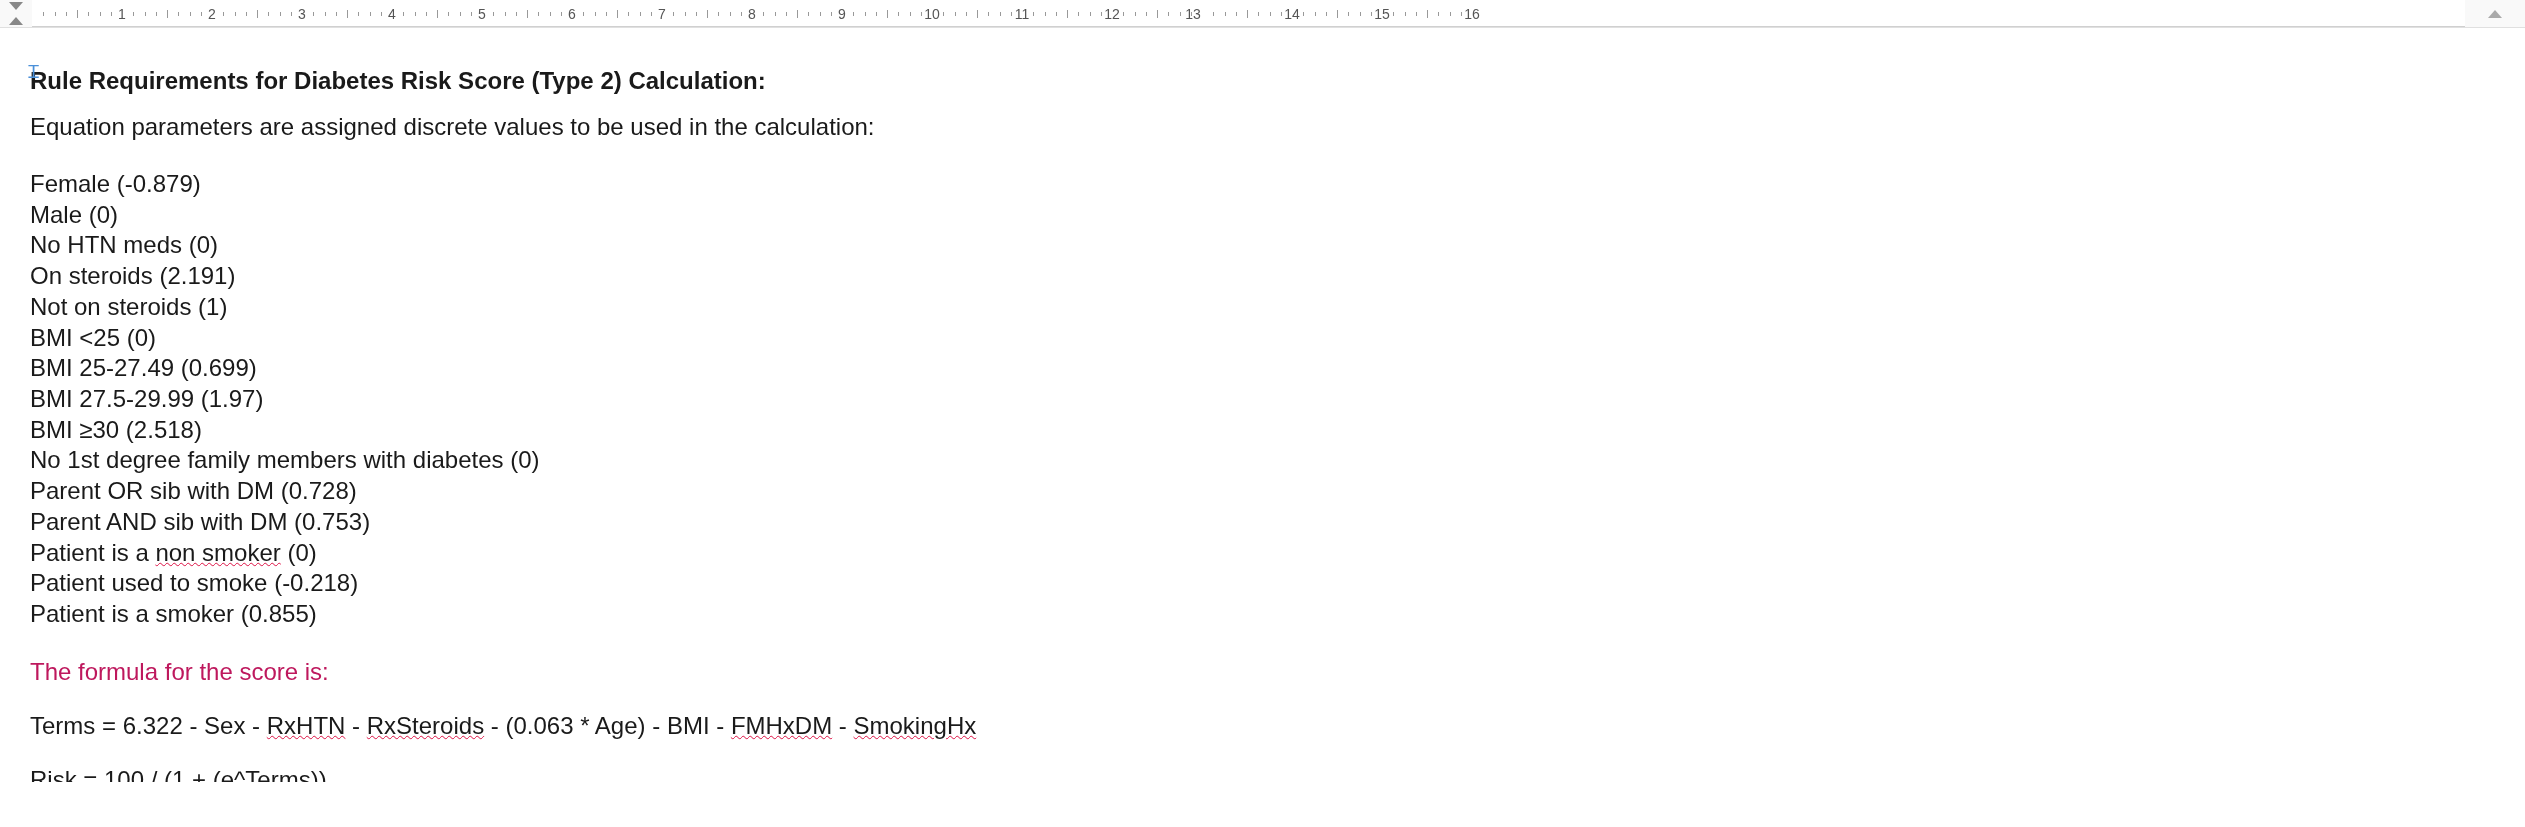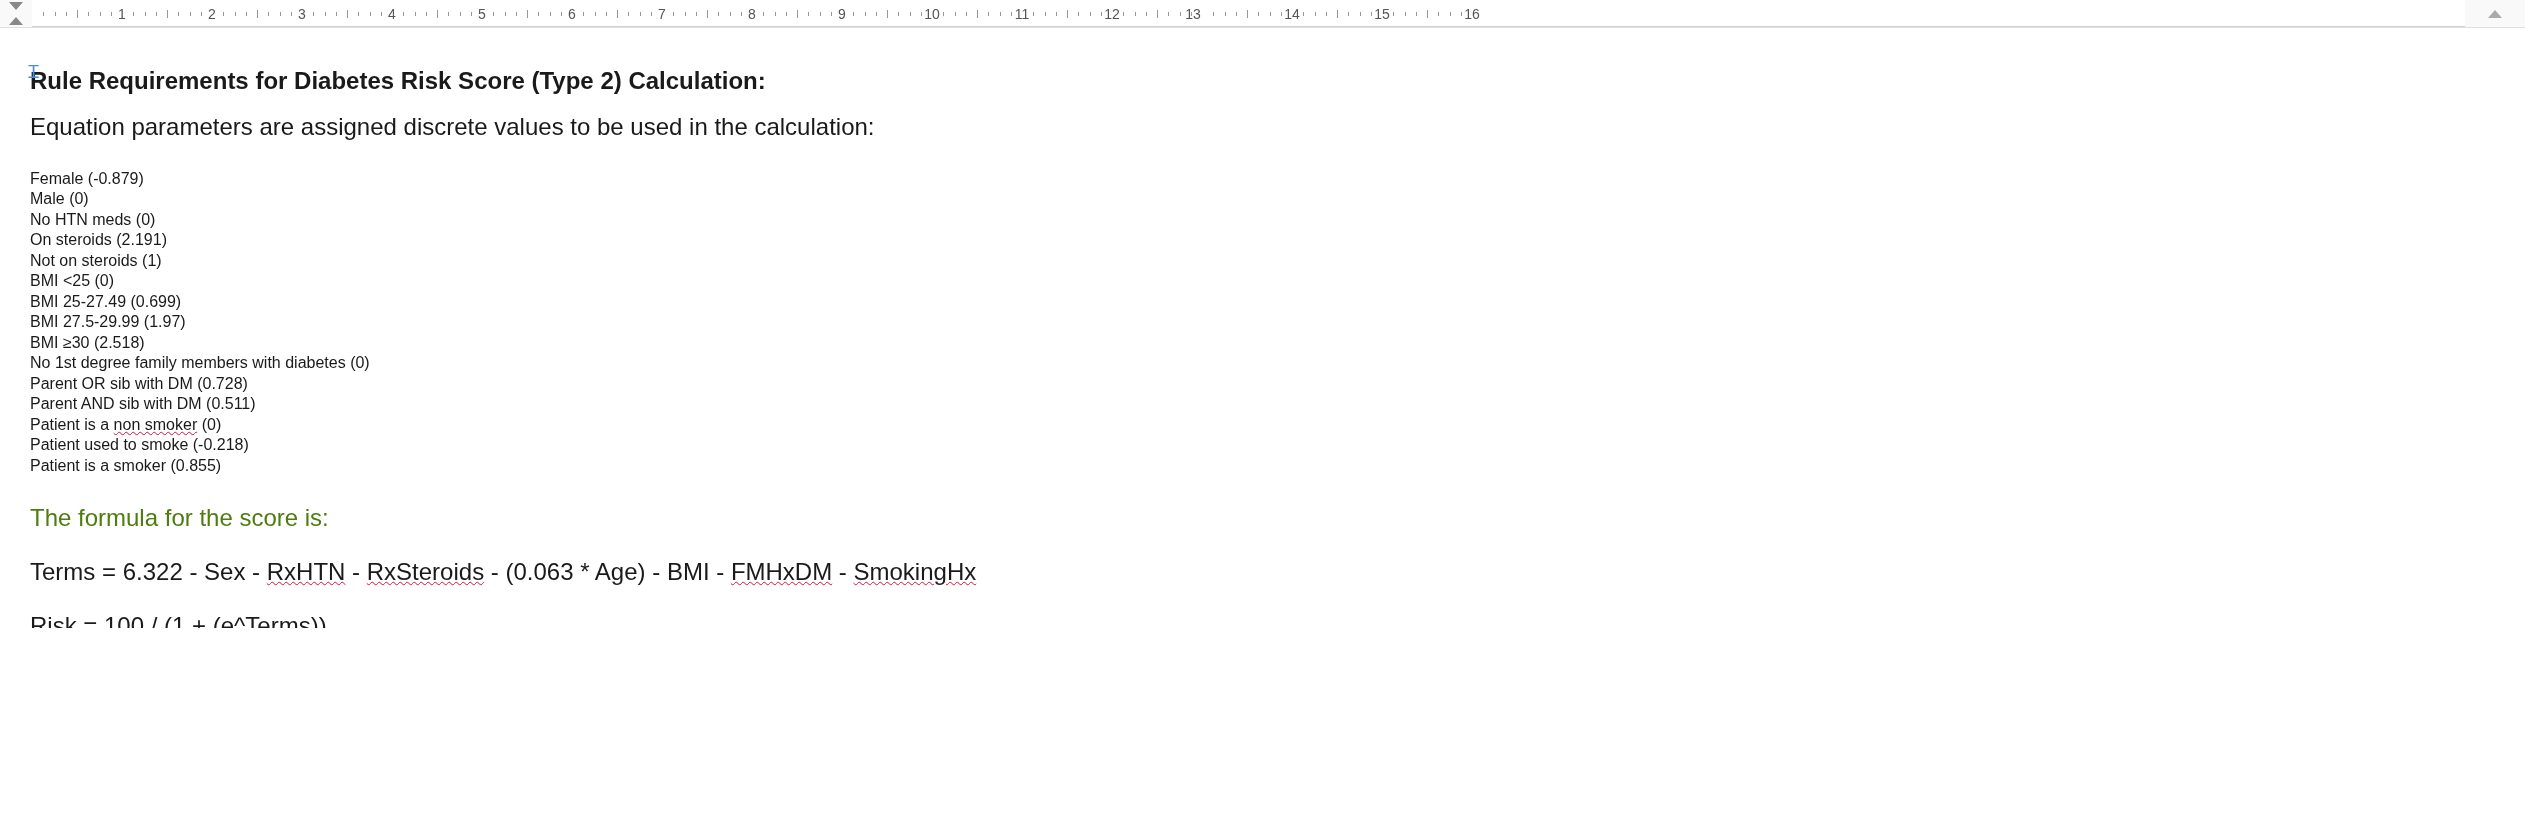--- a/index.html
+++ b/index.html
@@ -102,28 +102,28 @@
       color: #1a1a1a;
       margin-bottom: 22px;
     }
     .intro {
       font-size: 24px;
       color: #1a1a1a;
       margin-bottom: 30px;
       font-weight: 400;
     }
     .param-line {
-      font-size: 16px;
+      font-size: 24px;
       color: #1a1a1a;
       line-height: 1.28;
       font-weight: 400;
     }
     .section-label {
       font-size: 24px;
-      color: #4d7c0f;
+      color: #be185d;
       margin-top: 30px;
       margin-bottom: 30px;
       font-weight: 400;
     }
     .formula {
       font-size: 24px;
       color: #1a1a1a;
       font-weight: 400;
       margin-bottom: 30px;
     }
@@ -297,21 +297,21 @@
       <div class="param-line">Male (0)</div>
       <div class="param-line">No HTN meds (0)</div>
       <div class="param-line">On steroids (2.191)</div>
       <div class="param-line">Not on steroids (1)</div>
       <div class="param-line">BMI &lt;25 (0)</div>
       <div class="param-line">BMI 25-27.49 (0.699)</div>
       <div class="param-line">BMI 27.5-29.99 (1.97)</div>
       <div class="param-line">BMI ≥30 (2.518)</div>
       <div class="param-line">No 1st degree family members with diabetes (0)</div>
       <div class="param-line">Parent OR sib with DM (0.728)</div>
-      <div class="param-line">Parent AND sib with DM (0.511)</div>
+      <div class="param-line">Parent AND sib with DM (0.753)</div>
     </div>
 
   <div class="param-line">
     <span>Patient is a </span><span class="squiggle">non smoker</span><span> (0)</span>
   </div>
 
   <div id="params-after-block">
       <div class="param-line">Patient used to smoke (-0.218)</div>
       <div class="param-line">Patient is a smoker (0.855)</div>
     </div>

